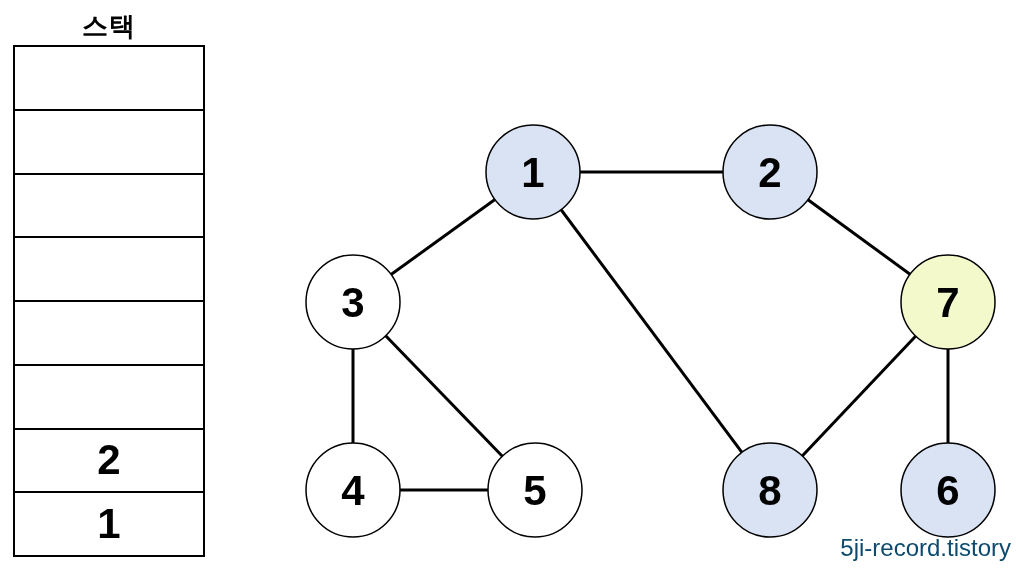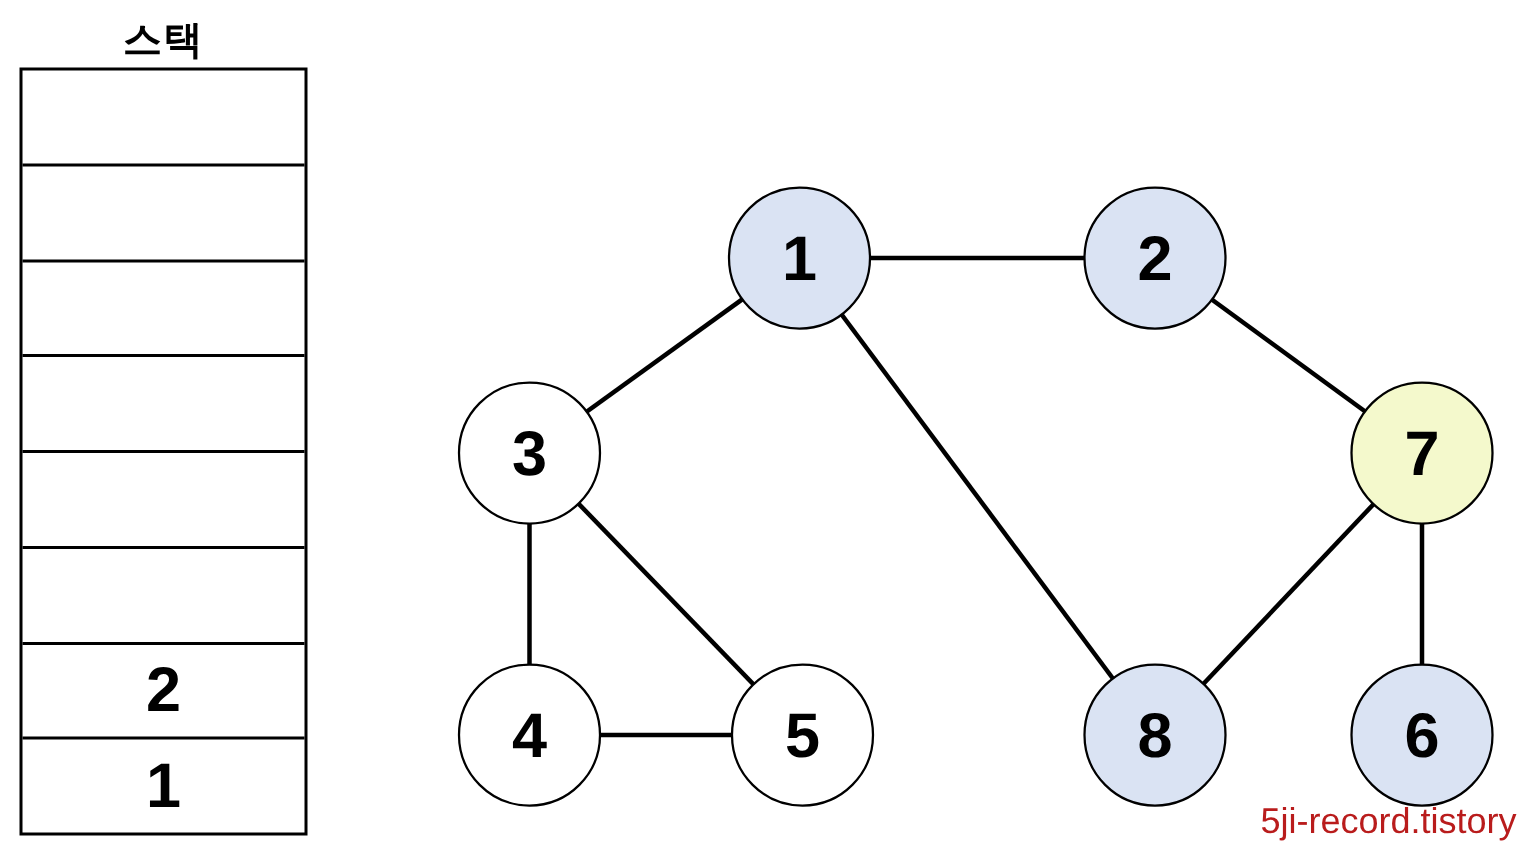--- a/index.html
+++ b/index.html
@@ -65,21 +65,21 @@
     font-size: 23px;
     font-weight: bold;
     color: #000000;
     white-space: nowrap;
   }
   .watermark {
     position: absolute;
     right: 5px;
     top: 534px;
     font-size: 24px;
-    color: #b91c1c;
+    color: #0c4a6e;
     white-space: nowrap;
   }
 </style>
 </head>
 <body>
 
 <div class="canvas">
 
   <div class="stack-title">스택</div>
 

